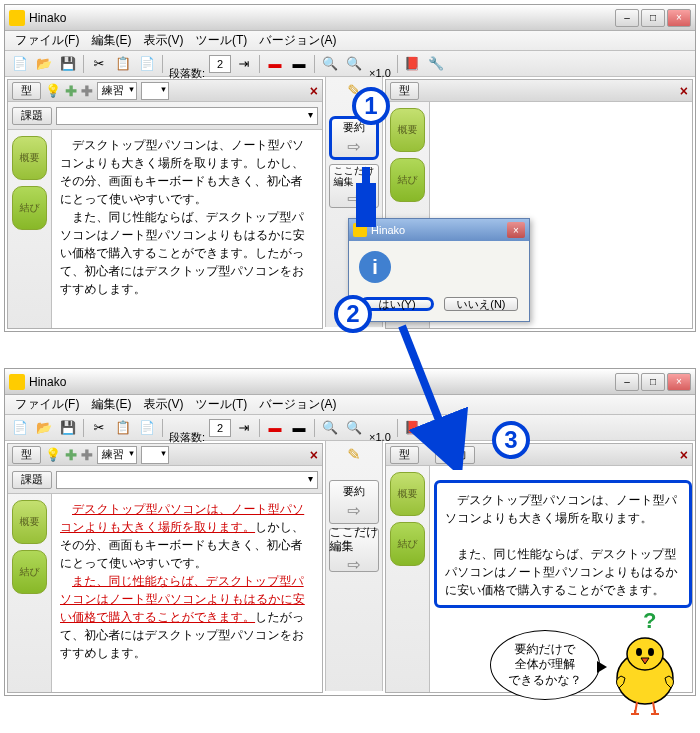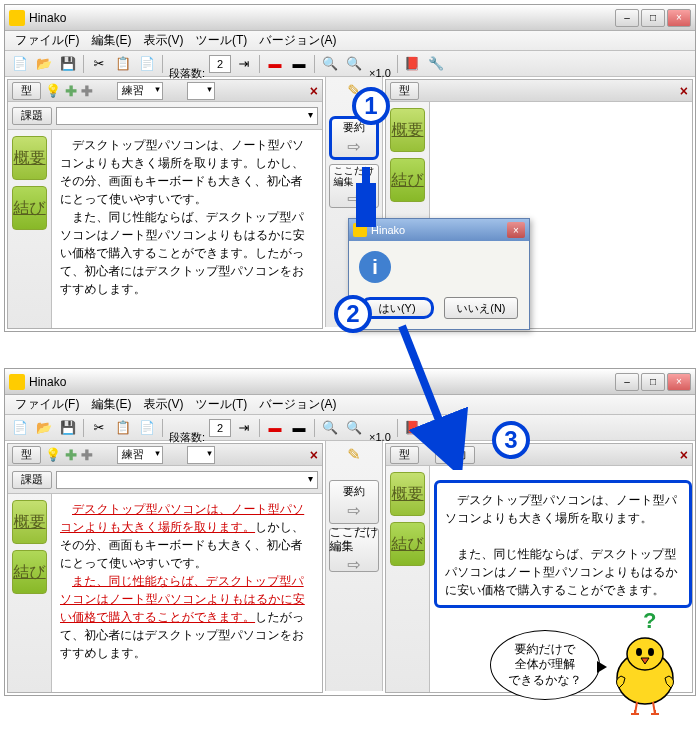--- a/index.html
+++ b/index.html
@@ -23,50 +23,50 @@
   .tinput { width: 22px; height: 18px; border: 1px solid #a0a0a0; text-align: center; font-size: 11px; background: #fff; }
   
   .body { display: flex; background: #fff; }
   .pane { border: 1px solid #b0b0b0; margin: 2px; background: #fff; display: flex; flex-direction: column; }
   
   .panehdr { height: 22px; background: linear-gradient(#f0f0f0,#d8d8d8); display: flex; align-items: center; border-bottom: 1px solid #c0c0c0; padding: 0 4px; gap: 4px; }
   .hdrbtn { height: 18px; padding: 0 8px; background: linear-gradient(#f8f8f8,#e0e0e0); border: 1px solid #a0a0a0; border-radius: 2px; font-size: 11px; display: flex; align-items: center; }
   .closex { margin-left: auto; color: #900; font-weight: bold; cursor: pointer; font-size: 14px; }
   .bulb { color: #e6b800; font-size: 13px; }
   .plus { color: #6a6; font-size: 14px; font-weight: bold; }
-  .combo { height: 18px; border: 1px solid #a0a0a0; background: #fff; padding: 0 18px 0 4px; font-size: 11px; position: relative; margin-left: 20px; }
+  .combo { height: 18px; border: 1px solid #a0a0a0; background: #fff; padding: 0 12px 0 4px; font-size: 11px; position: relative; }
   .combo::after { content: "▾"; position: absolute; right: 2px; top: 1px; font-size: 9px; }
   
   .row2 { height: 28px; background: linear-gradient(#f4f4f4,#e4e4e4); display: flex; align-items: center; padding: 0 4px; gap: 4px; border-bottom: 1px solid #c0c0c0; }
   .wide-combo { flex: 1; height: 18px; border: 1px solid #a0a0a0; background: #fff; position: relative; }
   .wide-combo::after { content: "▾"; position: absolute; right: 4px; top: 1px; font-size: 10px; }
   
   .content { flex: 1; display: flex; }
   .sidetabs { width: 44px; background: linear-gradient(#f4f4f4,#e8e8e8); border-right: 1px solid #c0c0c0; display: flex; flex-direction: column; gap: 6px; padding: 6px 4px; }
-  .vtab { height: 44px; border-radius: 4px; background: linear-gradient(#c4e070,#98c038); color: #586020; font-size: 16px; display: flex; align-items: center; justify-content: center; writing-mode: horizontal-tb; border: 1px solid #88a830; text-decoration: underline; }
+  .vtab { height: 44px; border-radius: 10px; background: linear-gradient(#c4e070,#98c038); color: #586020; font-size: 10px; display: flex; align-items: center; justify-content: center; writing-mode: horizontal-tb; border: 1px solid #88a830; }
   .vtab.alt { background: linear-gradient(#b0d858,#88b828); }
   
   .text { flex: 1; padding: 6px 8px; font-size: 12px; line-height: 1.5; overflow: hidden; }
   .hl { color: #d00000; text-decoration: underline; }
   
   .midcol { width: 58px; background: linear-gradient(#f4f4f4,#e8e8e8); display: flex; flex-direction: column; align-items: center; padding: 4px 2px; gap: 4px; border-left: 1px solid #c0c0c0; border-right: 1px solid #c0c0c0; }
   .midbtn { width: 50px; height: 44px; background: linear-gradient(#fcfcfc,#e4e4e4); border: 1px solid #a0a0a0; border-radius: 3px; display: flex; flex-direction: column; align-items: center; justify-content: center; font-size: 11px; gap: 2px; }
   .midbtn .arrow { font-size: 16px; color: #888; }
   .midbtn.hilite { border: 3px solid #0040d8; border-radius: 6px; }
   .pencil { font-size: 16px; color: #d8a020; }
   
   .dialog { position: absolute; border: 1px solid #6080b0; background: #f4f4f0; box-shadow: 2px 2px 6px rgba(0,0,0,0.3); }
   .dlgtitle { height: 22px; background: linear-gradient(#a0c0e8,#6890c8); color: #fff; display: flex; align-items: center; padding: 0 4px; font-size: 11px; }
   .dlgtitle .icon { width: 14px; height: 14px; background: #ffcc00; border-radius: 2px; margin-right: 4px; }
   .dlgclose { margin-left: auto; width: 18px; height: 16px; background: linear-gradient(#e89090,#c05050); color: #fff; border-radius: 2px; display: flex; align-items: center; justify-content: center; font-size: 10px; }
   .dlgbody { padding: 10px; display: flex; gap: 8px; align-items: flex-start; }
   .dlgicon { width: 32px; height: 32px; border-radius: 50%; background: #4080d0; color: #fff; display: flex; align-items: center; justify-content: center; font-size: 20px; font-weight: bold; }
   .dlgtext { font-size: 11px; line-height: 1.4; }
   .dlgbtns { display: flex; justify-content: center; gap: 10px; padding: 4px 0 10px; }
-  .dlgbtn { width: 74px; height: 22px; background: linear-gradient(#fcfcfc,#e4e4e4); border: 1px solid #888; border-radius: 3px; font-size: 11px; display: flex; align-items: center; justify-content: center; }
+  .dlgbtn { width: 74px; height: 14px; background: linear-gradient(#fcfcfc,#e4e4e4); border: 1px solid #888; border-radius: 3px; font-size: 11px; display: flex; align-items: center; justify-content: center; }
   .dlgbtn.hilite { border: 3px solid #0040d8; border-radius: 10px; }
   
   .callout { position: absolute; left: 352px; top: 87px; width: 38px; height: 38px; border: 4px solid #0040d8; border-radius: 50%; background: #fff; display: flex; align-items: center; justify-content: center; font-size: 24px; font-weight: bold; color: #0040d8; z-index: 50; }
   .callout2 { left: 334px; top: 295px; }
   .callout3 { left: 492px; top: 421px; }
   
   .bluearrow { position: absolute; z-index: 40; }
   
   .chick { position: absolute; left: 605px; top: 628px; width: 80px; height: 90px; z-index: 30; }
   .speech { position: absolute; left: 490px; top: 630px; width: 110px; height: 70px; background: #fff; border: 1.5px solid #000; border-radius: 50%; display: flex; align-items: center; justify-content: center; text-align: center; font-size: 12px; line-height: 1.3; padding: 6px; z-index: 30; }

